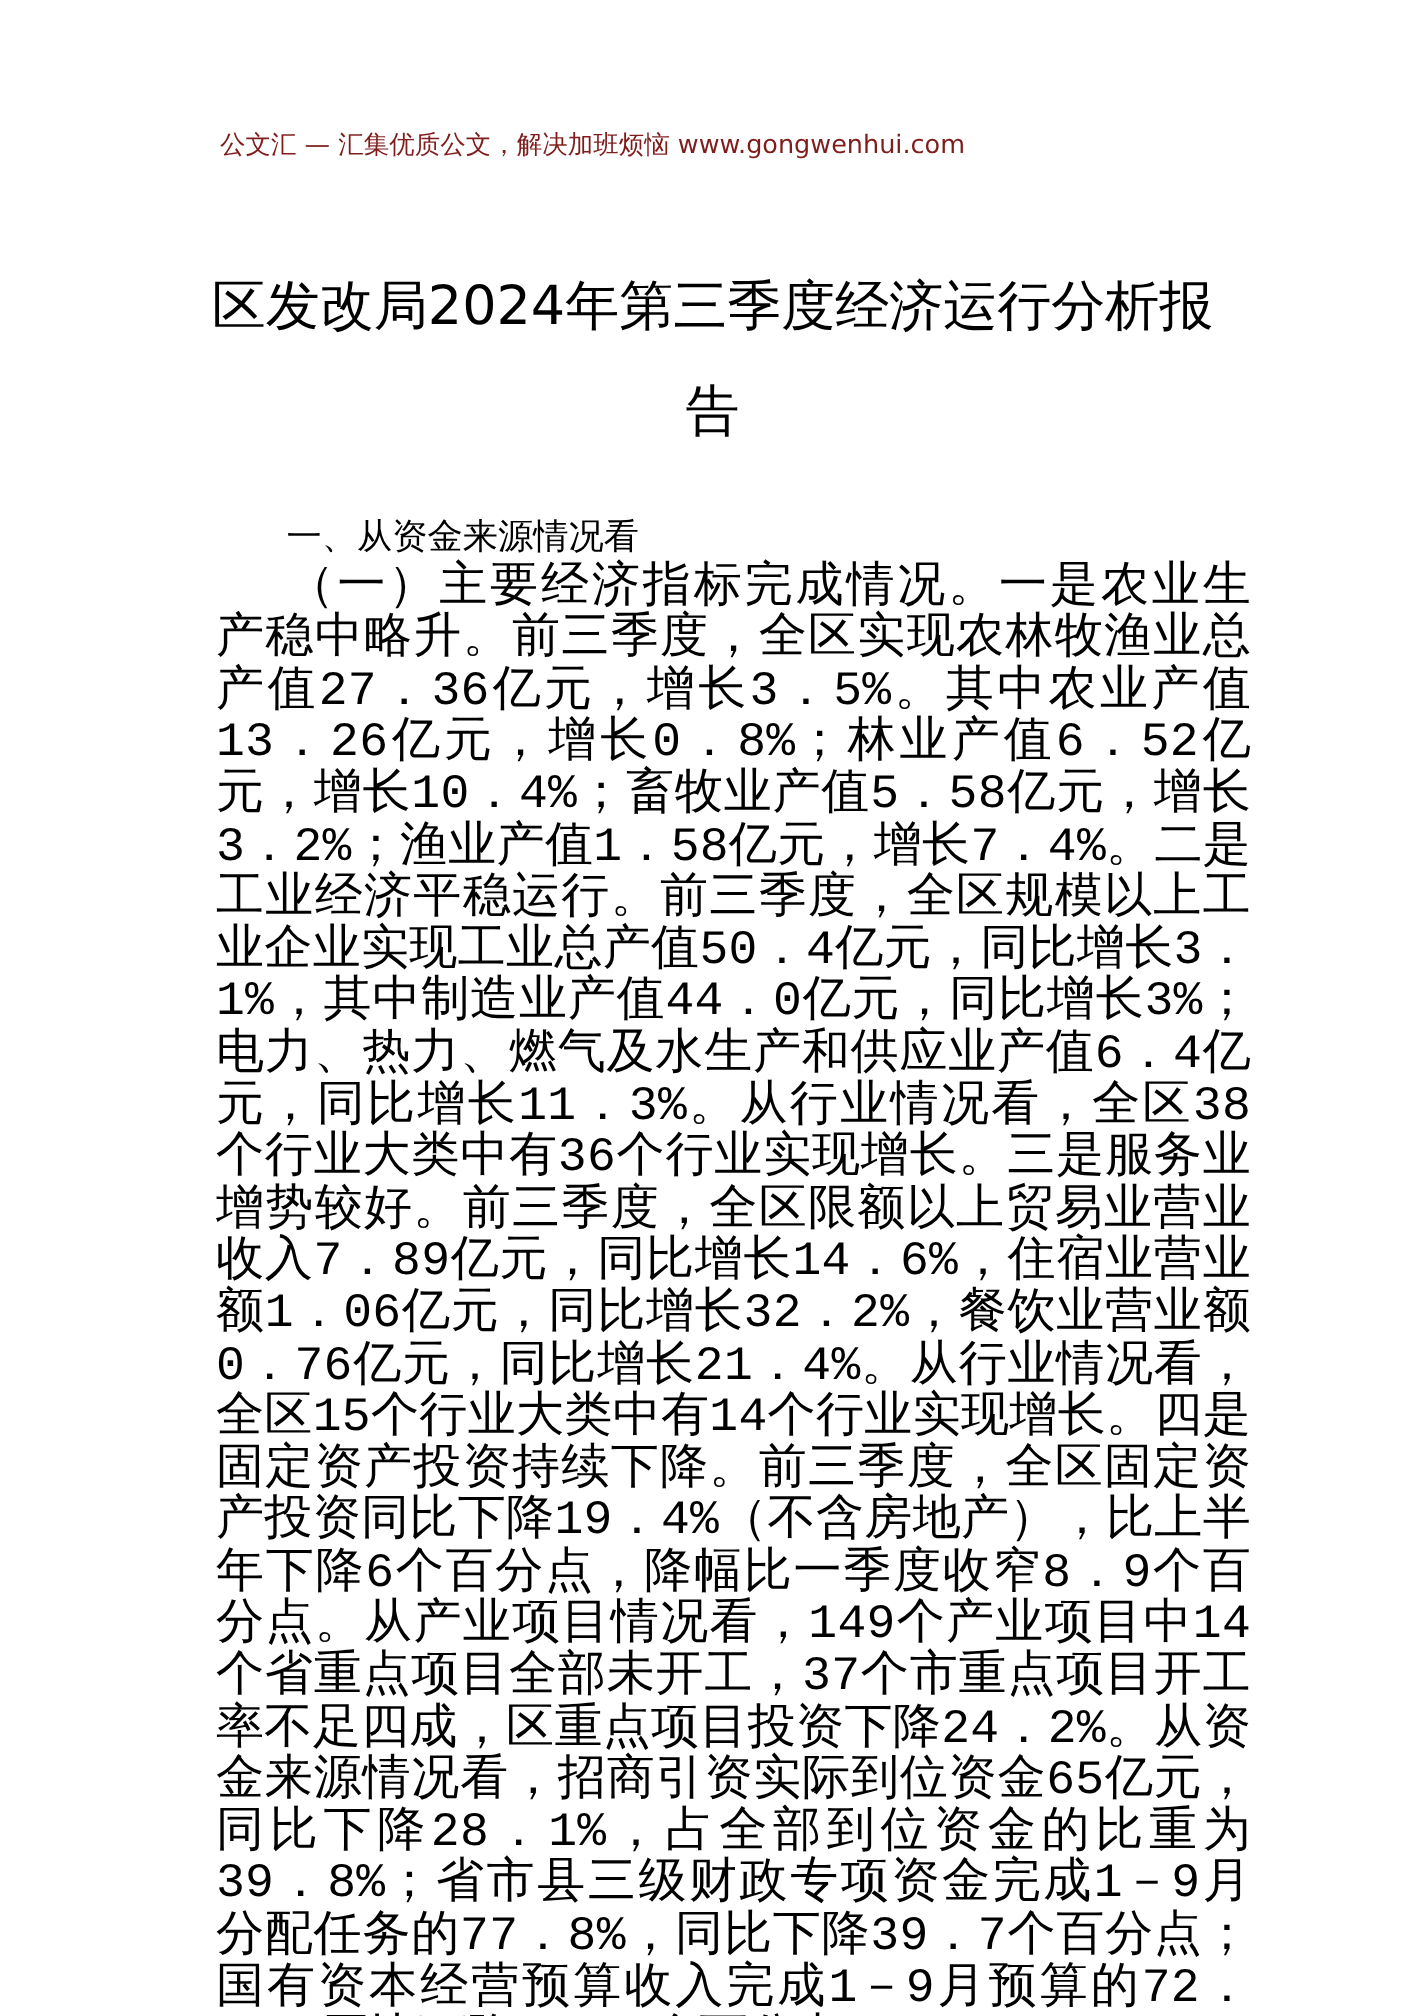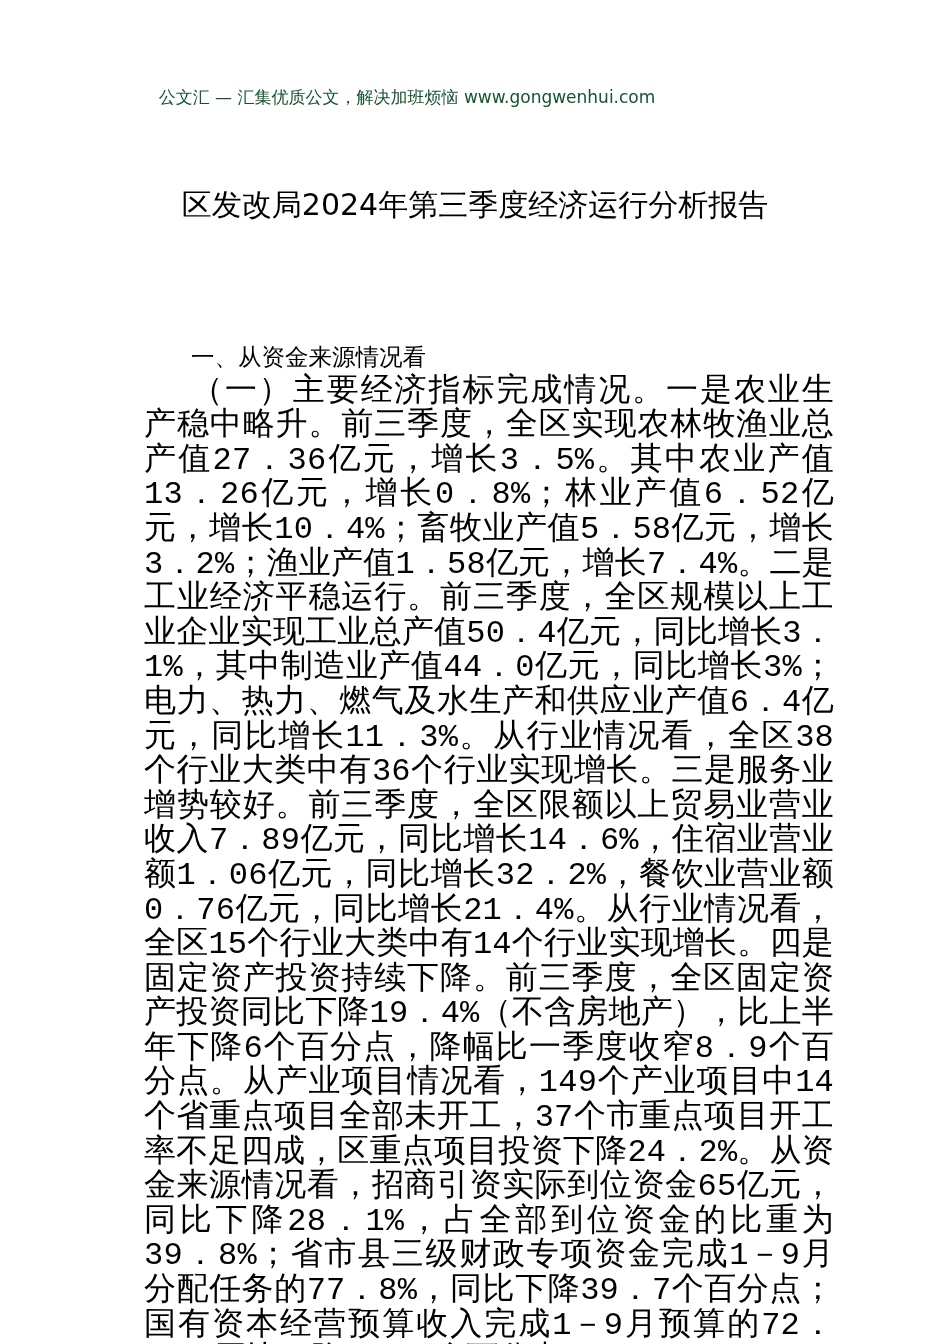--- a/index.html
+++ b/index.html
@@ -1,21 +1,21 @@
 <!DOCTYPE html>
 <html><head>
 <meta charset="utf-8">
 <style>
   html, body { margin: 0; padding: 0; background: #ffffff; }
   body { width: 950px; height: 1344px; position: relative; overflow: hidden;
          font-family: "DejaVu Sans", "Liberation Sans", sans-serif; color: #000; }
-  .header-banner { position: absolute; top: 84px; left: 12px; width: 790px; text-align: center;
-         font-size: 17px; color: #14532d; line-height: 26px; }
+  .header-banner { position: absolute; top: 84px; left: 0; width: 790px; text-align: center;
+         font-size: 17px; color: #7f1d1d; line-height: 26px; }
   .doc-title { position: absolute; top: 170px; left: 140px; width: 670px; text-align: center;
-         font-size: 30px; line-height: 70px; font-family: "DejaVu Sans", sans-serif; }
+         font-size: 36px; line-height: 70px; font-family: "DejaVu Sans", sans-serif; }
   .doc-body { position: absolute; top: 340px; left: 144px; width: 690px; }
   .section-heading { font-size: 23.5px; line-height: 34.6px; text-indent: 47px; margin: 0; }
   .paragraph { font-size: 32px; line-height: 34.6px; text-indent: 47px; margin: 0;
          text-align: justify; letter-spacing: 0.2px; font-family: Liberation Mono, monospace; }
 </style>
 </head>
 <body>
 
 <div class="header-banner">公文汇 — 汇集优质公文，解决加班烦恼 www.gongwenhui.com</div>
 

